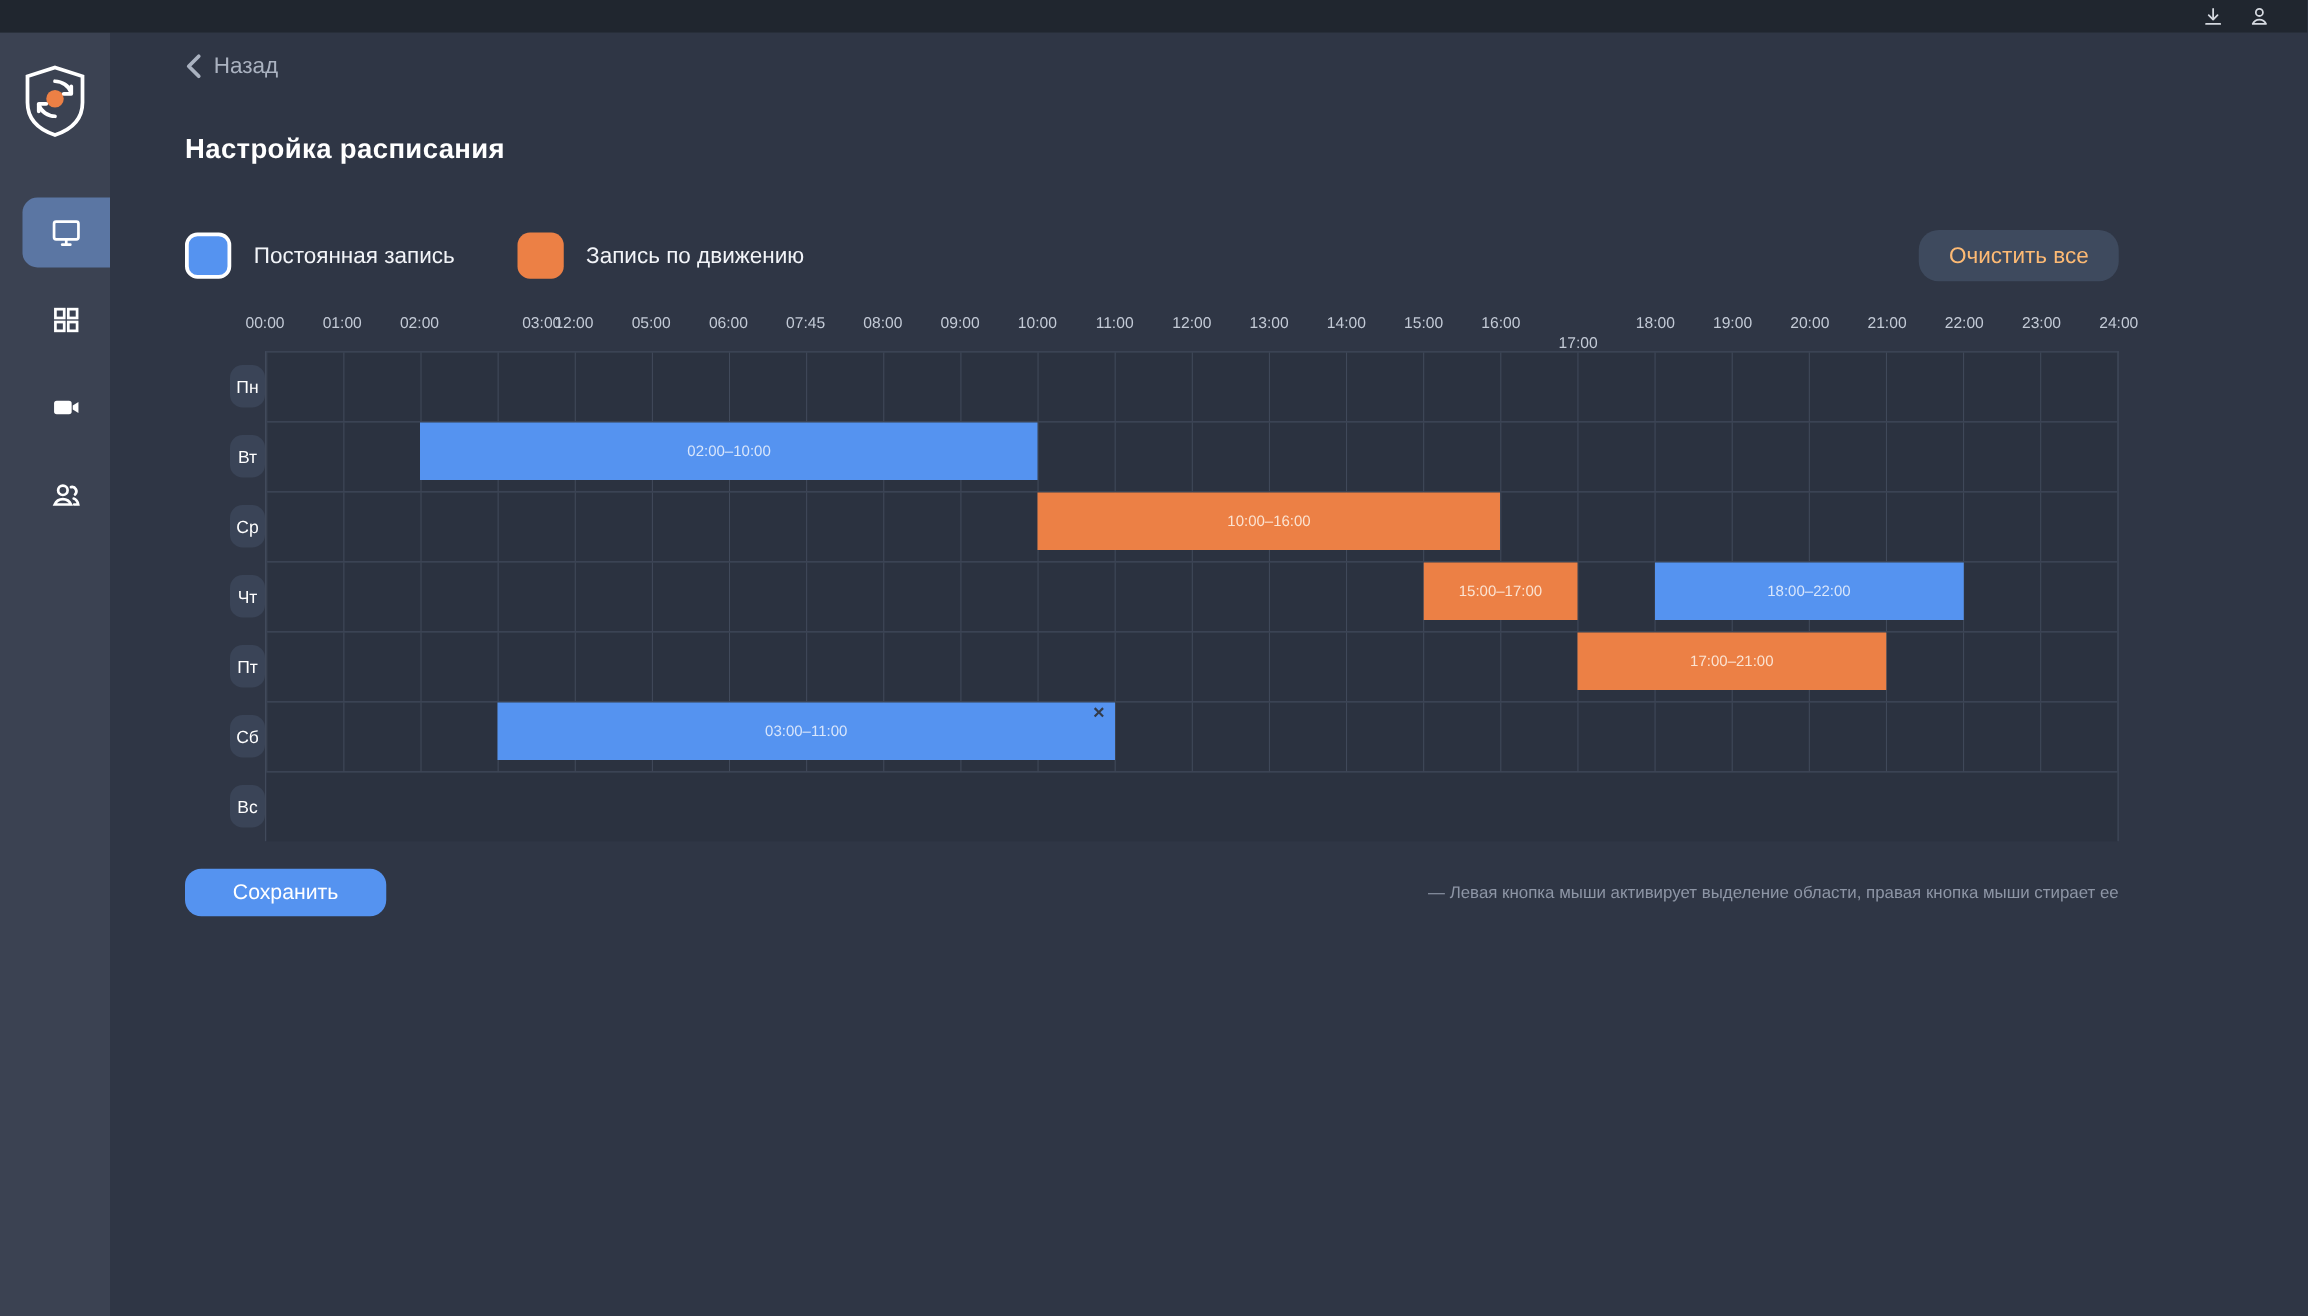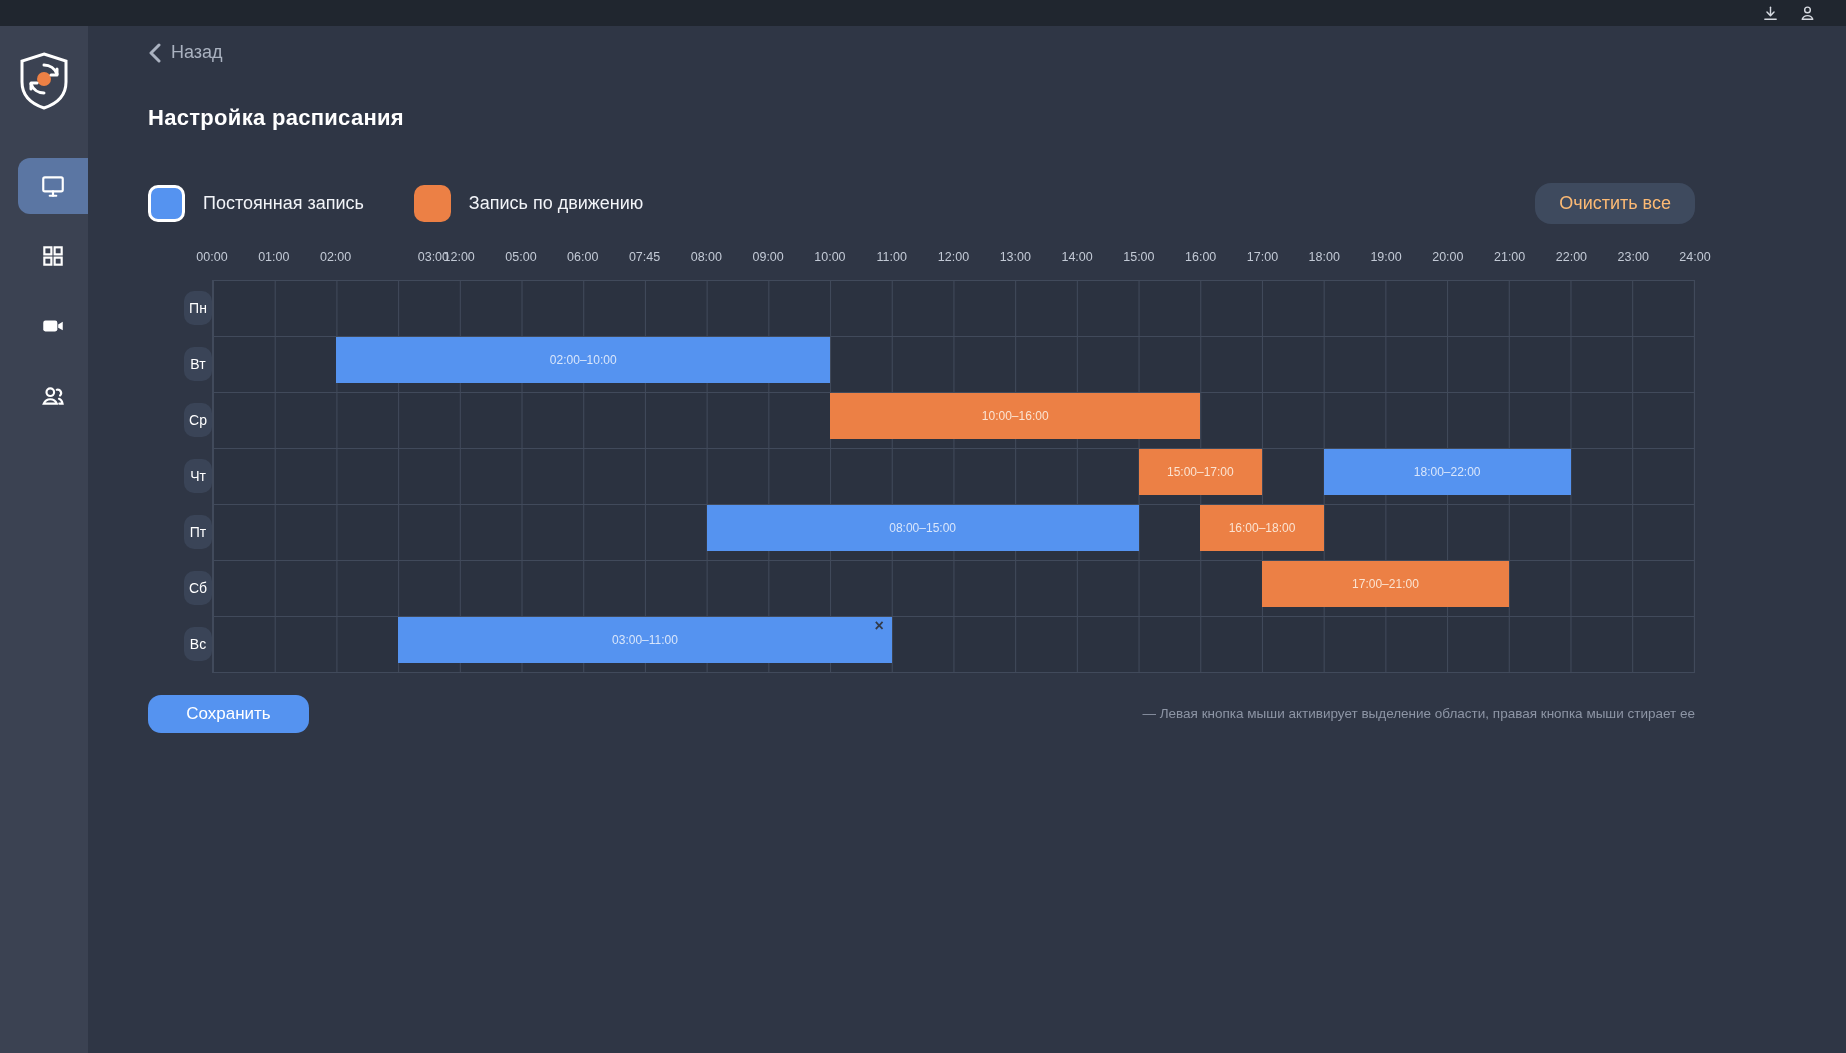--- a/index.html
+++ b/index.html
@@ -206,21 +206,21 @@
         <span class="hour-label" style="left: 29.1667%;">07:45</span>
         <span class="hour-label" style="left: 33.3333%;">08:00</span>
         <span class="hour-label" style="left: 37.5%;">09:00</span>
         <span class="hour-label" style="left: 41.6667%;">10:00</span>
         <span class="hour-label" style="left: 45.8333%;">11:00</span>
         <span class="hour-label" style="left: 50%;">12:00</span>
         <span class="hour-label" style="left: 54.1667%;">13:00</span>
         <span class="hour-label" style="left: 58.3333%;">14:00</span>
         <span class="hour-label" style="left: 62.5%;">15:00</span>
         <span class="hour-label" style="left: 66.6667%;">16:00</span>
-        <span class="hour-label" style="left: 70.8333%;">17:00</span>
+        <span class="hour-label" style="left: 70.8333%; margin-top: 16px;">17:00</span>
         <span class="hour-label" style="left: 75%;">18:00</span>
         <span class="hour-label" style="left: 79.1667%;">19:00</span>
         <span class="hour-label" style="left: 83.3333%;">20:00</span>
         <span class="hour-label" style="left: 87.5%;">21:00</span>
         <span class="hour-label" style="left: 91.6667%;">22:00</span>
         <span class="hour-label" style="left: 95.8333%;">23:00</span>
         <span class="hour-label" style="left: 100%;">24:00</span>
       </div>
     <div class="grid-wrap">
       <div class="day-col" id="day-col">
@@ -260,28 +260,20 @@
           </div>
           <div class="grid-row">
             <div class="block motion" style="left: 62.5%; width: 8.33333%;">
               <span>15:00–17:00</span>
             </div>
             <div class="block constant" style="left: 75%; width: 16.6667%;">
               <span>18:00–22:00</span>
             </div>
           </div>
           <div class="grid-row">
-            <div class="block constant" style="left: 33.3333%; width: 29.1667%;">
-              <span>08:00–15:00</span>
-            </div>
-            <div class="block motion" style="left: 66.6667%; width: 8.33333%;">
-              <span>16:00–18:00</span>
-            </div>
-          </div>
-          <div class="grid-row">
             <div class="block motion" style="left: 70.8333%; width: 16.6667%;">
               <span>17:00–21:00</span>
             </div>
           </div>
           <div class="grid-row">
             <div class="block constant" style="left: 12.5%; width: 33.3333%;">
               <span>03:00–11:00</span>
               <span class="close-x">×</span>
             </div>
           </div>

